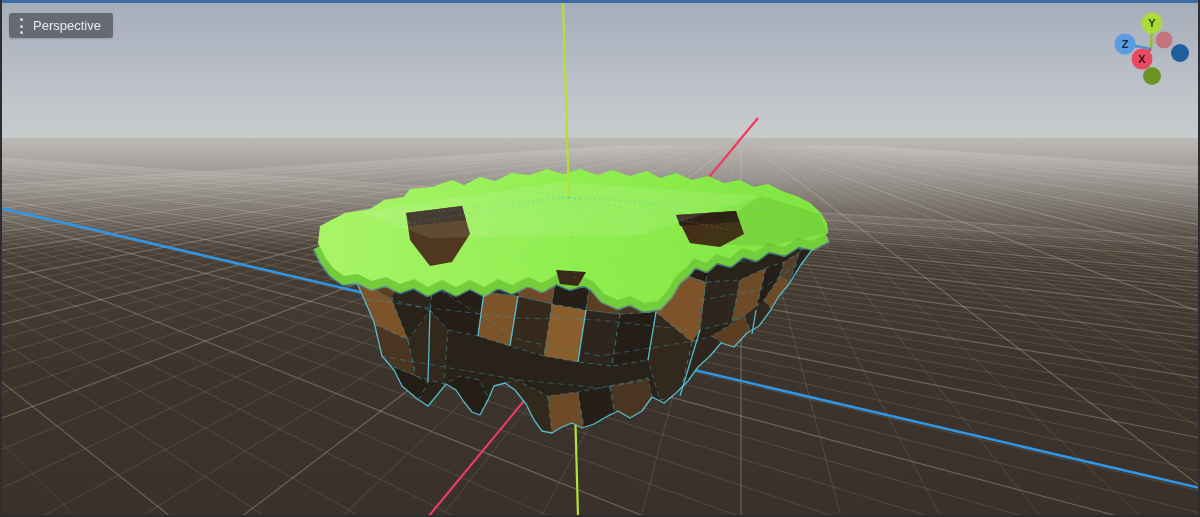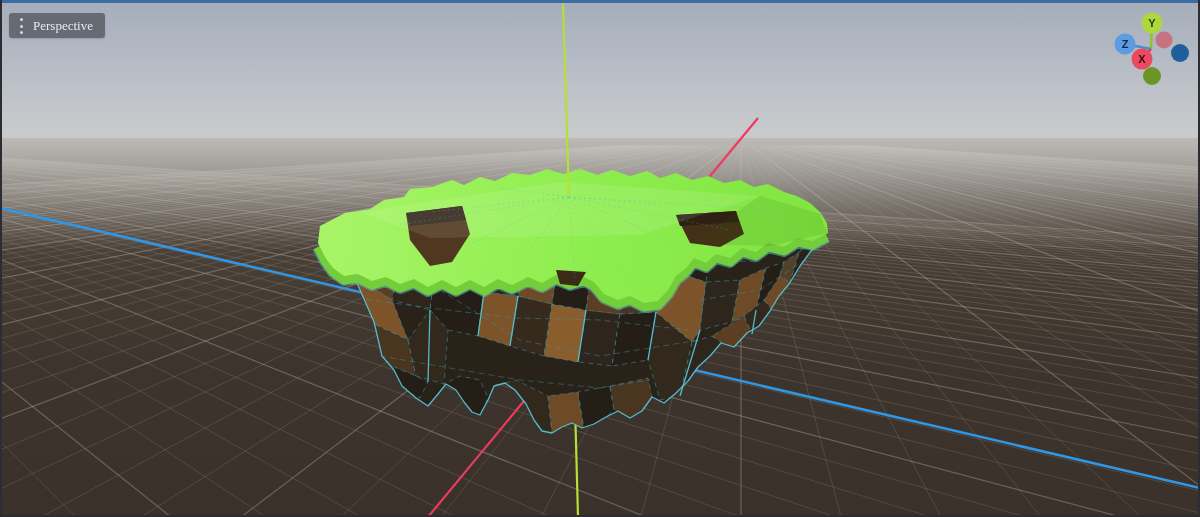--- a/index.html
+++ b/index.html
@@ -17,21 +17,21 @@
   .wire-s{fill:none;stroke:var(--wire-solid);stroke-opacity:.9;stroke-width:1.3;stroke-linejoin:round;}
   .grass-fan{fill:none;stroke:rgba(70,185,205,.30);stroke-width:1;stroke-dasharray:2 3;}
   
   .b-top{position:absolute;left:0;top:0;width:1200px;height:3px;background:var(--top-border);z-index:9;}
   .b-left{position:absolute;left:0;top:0;width:2px;height:517px;background:var(--frame-border);z-index:9;}
   .b-right{position:absolute;right:0;top:0;width:2px;height:517px;background:var(--frame-border);z-index:9;}
   .b-bottom{position:absolute;left:0;bottom:0;width:1200px;height:2px;background:var(--frame-border);z-index:9;}
   
   .persp-btn{position:absolute;left:9px;top:13px;height:25px;padding:0 12px 0 24px;
     background:rgba(98,103,111,.95);border-radius:3px;display:flex;align-items:center;
-    color:var(--btn-text);font-size:13px;z-index:10;cursor:default;box-shadow:0 1px 2px rgba(0,0,0,.15);font-family:Liberation Serif, serif;}
+    color:var(--btn-text);font-size:13px;z-index:10;cursor:default;box-shadow:0 1px 2px rgba(0,0,0,.15);}
   .kebab{position:absolute;left:10px;top:5px;width:4px;height:16px;display:flex;
     flex-direction:column;justify-content:space-between;align-items:center;}
   .kebab .dot{width:3px;height:3px;border-radius:50%;background:#d8dbe0;}
   .gizmo{position:absolute;right:4px;top:8px;z-index:10;}
   .gizmo text{font-family:"Liberation Sans",sans-serif;font-size:11px;font-weight:bold;text-anchor:middle;}
 </style>
 </head>
 <body>
 
 <div class="viewport">

